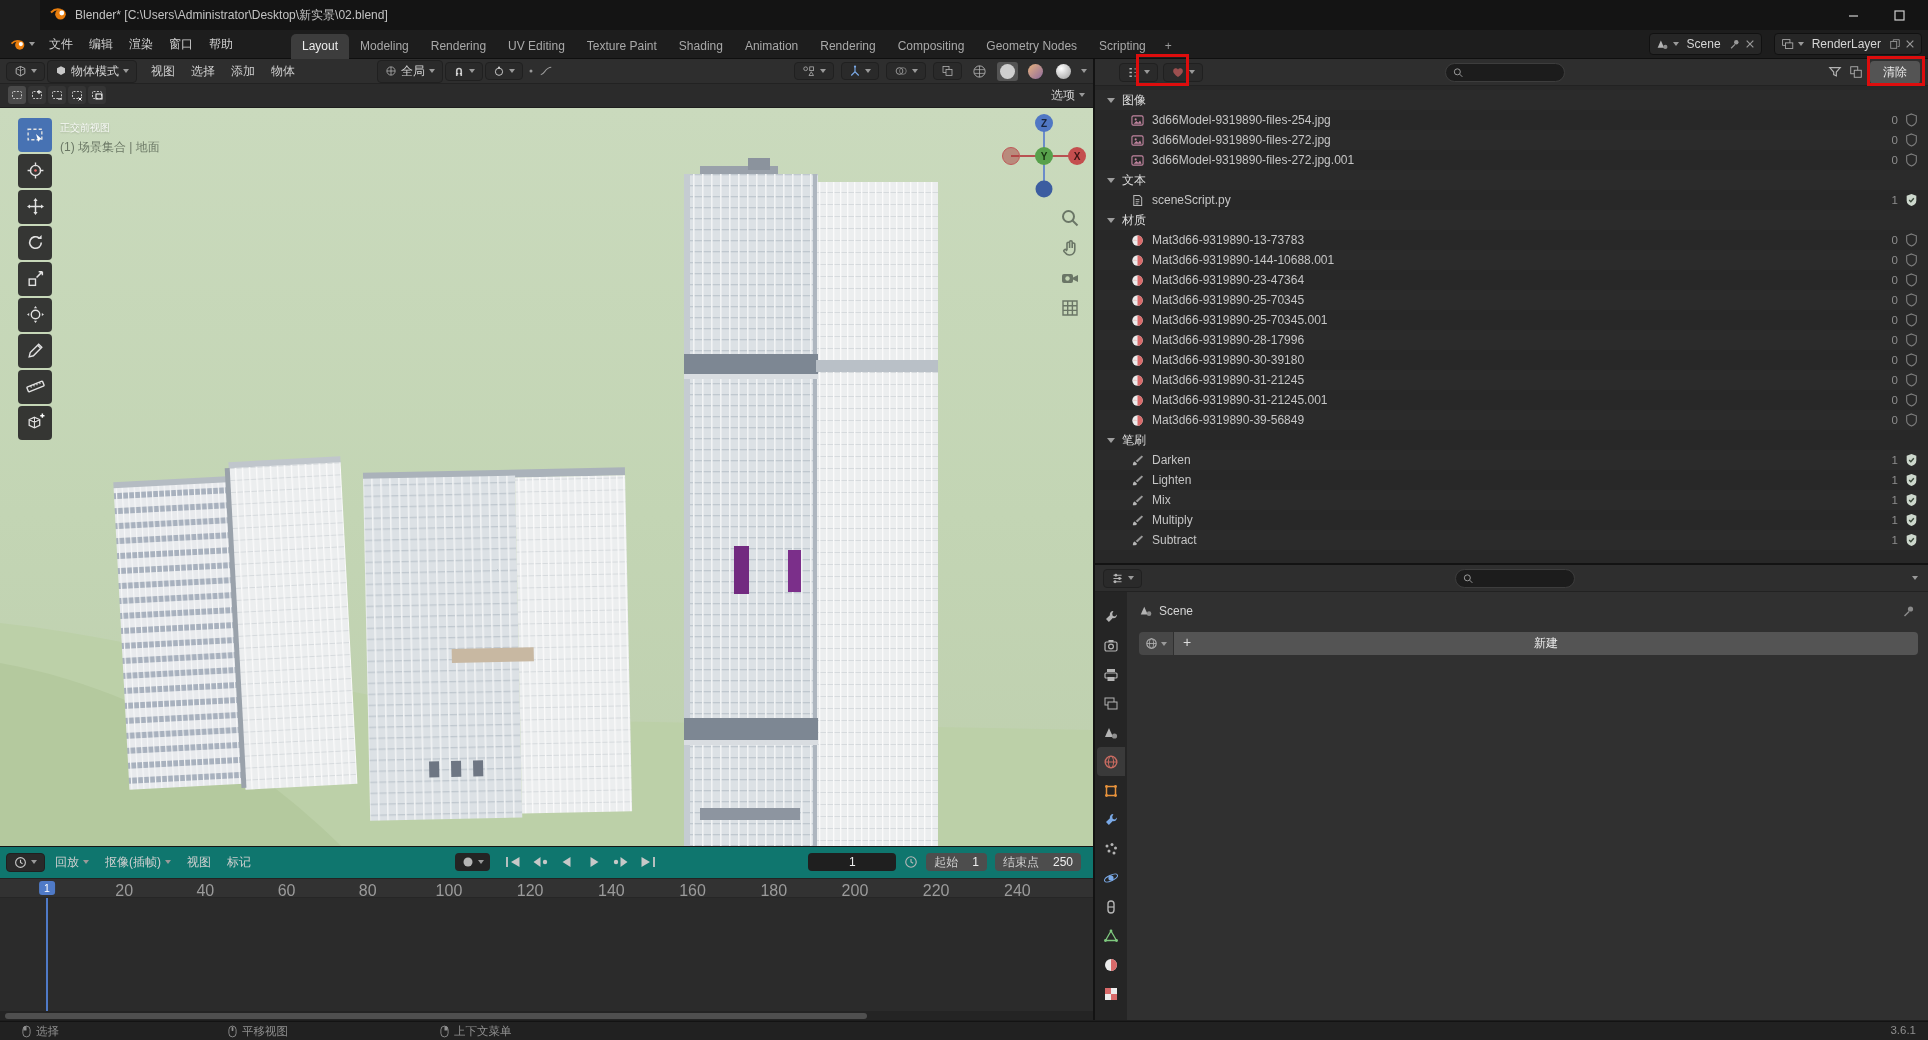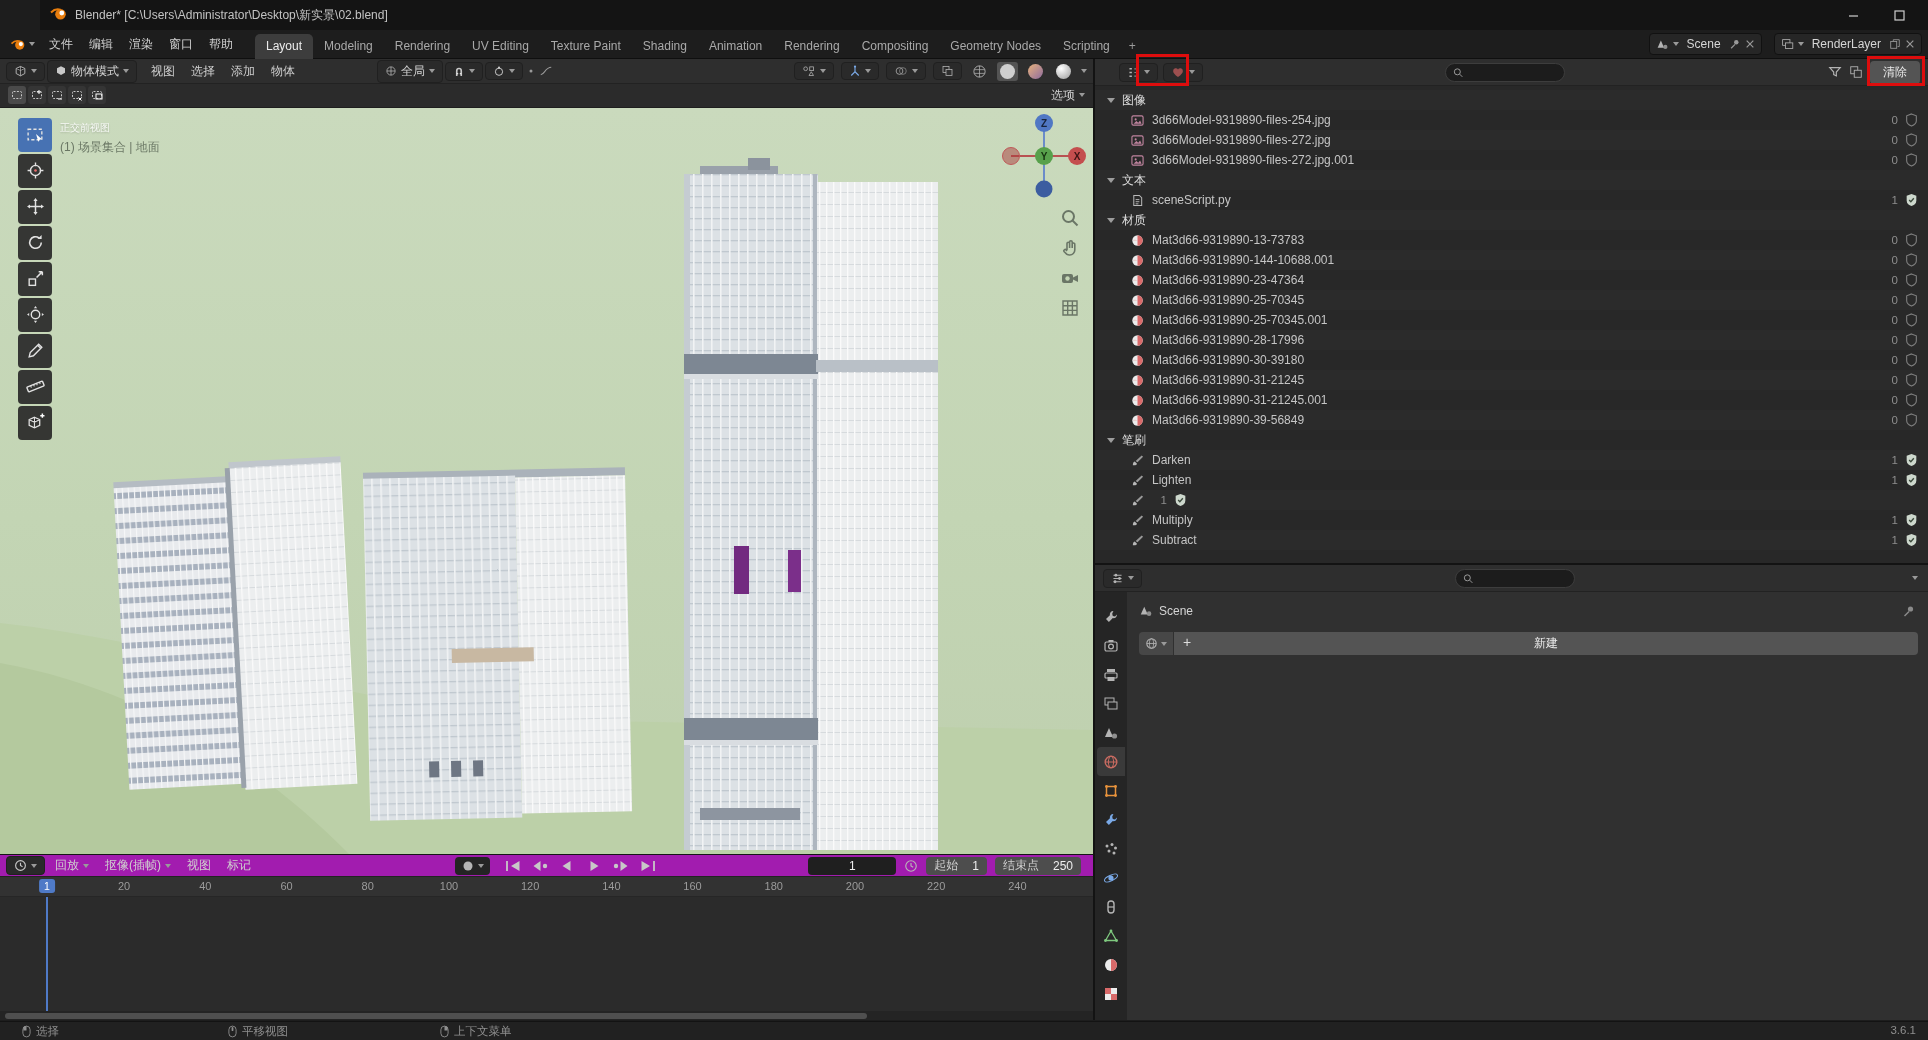--- a/index.html
+++ b/index.html
@@ -17,21 +17,21 @@
   .winbtn { width:46px; height:30px; display:flex; align-items:center; justify-content:center; }
 
   
   .topbar { position:absolute; left:0; top:30px; width:100%; height:29px; background:#1d1d1d;
             border-bottom:1px solid #0f0f0f; display:flex; align-items:center; }
   .tb-app { padding:0 6px 0 10px; display:flex; align-items:center; gap:3px; }
   #tb-menus { display:flex; }
   .tmenu { padding:4px 8px; color:#cfcfcf; border-radius:3px; display:flex; align-items:center; gap:4px; }
   #tb-tabs { display:flex; align-items:flex-end; height:29px; margin-left:14px; }
   .wtab { padding:5px 11px 6px 11px; color:#a9a9a9; font-size:12px; border-radius:5px 5px 0 0; }
-  .wtab.active { background:#3d3d3d; color:#ececec; }
+  .wtab.active { background:#3d3d3d; color:#ececec;margin-left:36px; }
   .wtab.add { color:#9a9a9a; padding:5px 8px 6px 8px; }
   .tb-right { position:absolute; right:6px; top:3px; display:flex; gap:12px; }
   .idpill { display:flex; align-items:center; gap:4px; background:#262626; border:1px solid #111;
             border-radius:4px; height:22px; padding:0 6px; }
   .idpill .val { color:#d6d6d6; padding:0 4px; }
 
   .caret { width:0; height:0; border-left:3.5px solid transparent; border-right:3.5px solid transparent;
            border-top:4.5px solid #9a9a9a; display:inline-block; }
 
   
@@ -60,34 +60,34 @@
   .vp-text1 { position:absolute; left:60px; top:13px; color:#ffffff; opacity:.88; font-size:10px; text-shadow:0 1px 2px rgba(0,0,0,.25); }
   .vp-text2 { position:absolute; left:60px; top:31px; color:#2f3a2e; opacity:.62; font-size:12px; }
   .vtoolbar { position:absolute; left:18px; top:10px; display:flex; flex-direction:column; gap:2px; }
   .tool { width:34px; height:34px; border-radius:4px; background:rgba(40,40,40,.92); display:flex; align-items:center; justify-content:center; }
   .tool.active { background:#4772b3; }
   .gizmo { position:absolute; left:998px; top:2px; }
   .navstack { position:absolute; left:1060px; top:100px; display:flex; flex-direction:column; gap:10px; opacity:.65; }
   .navstack span { display:flex; align-items:center; justify-content:center; }
 
   
-  .tlh { height:23px; background:#a21caf; border-top:1px solid #161616; border-bottom:1px solid #232323;
+  .tlh { height:33px; background:#0f766e; border-top:1px solid #161616; border-bottom:1px solid #232323;
          display:flex; align-items:center; padding:0 6px; gap:2px; position:relative; }
   #tl-menus { display:flex; }
   .transport { position:absolute; left:455px; display:flex; align-items:center; gap:2px; }
   .tbtn { width:25px; height:18px; display:flex; align-items:center; justify-content:center; border-radius:3px; }
   .recpill { display:flex; align-items:center; gap:3px; background:#242424; border-radius:4px; padding:2px 6px; margin-right:8px; }
   .tl-fields { position:absolute; right:12px; display:flex; align-items:center; gap:8px; }
   .framefield { width:88px; height:18px; background:#1f1f1f; border-radius:4px; color:#eee;
                 display:flex; align-items:center; justify-content:center; }
   .rangefield { height:18px; background:#4d4d4d; border-radius:4px; color:#eee; display:flex;
                 align-items:center; padding:0 8px; gap:14px; }
   .rangefield .lbl { color:#cfcfcf; }
   .ruler { position:relative; height:20px; background:#323232; border-bottom:1px solid #262626; }
-  .tick { position:absolute; top:3px; transform:translateX(-50%); color:#9b9b9b; font-size:11px; }
+  .tick { position:absolute; top:3px; transform:translateX(-50%); color:#9b9b9b; font-size:16px; }
   .cfchip { position:absolute; left:47px; top:2px; transform:translateX(-50%); background:#4f7ac7; color:#fff;
             font-size:10.5px; padding:1px 5px; border-radius:3px; z-index:2; }
   .tlbody { position:relative; height:114px; background:#2b2b2b; }
   .cfline { position:absolute; left:46px; top:0; bottom:0; width:2px; background:#4f7ac7; }
   .tlscroll { position:relative; height:9px; background:#242424; }
   .thumb { position:absolute; left:5px; top:1.5px; width:862px; height:6px; border-radius:3px; background:#4f4f4f; }
 
   
   .outliner { height:506px; background:#282828; border-bottom:2px solid #131313; display:flex; flex-direction:column; }
   .olh { height:27px; background:#2e2e2e; border-bottom:1px solid #222; display:flex; align-items:center; padding:0 24px; gap:5px; position:relative; }
@@ -933,20 +933,21 @@
                 </svg>
               </span>
        </div>
             <div class="olrow item">
          <span class="oicon">
                 <svg width="13" height="13" viewBox="0 0 14 14">
                   <path d="M2 12c2 .5 4 0 4.5-1.5L4 8C2.5 8.5 2 10 2 12z" fill="#b8b8b8"></path>
                   <path d="M5 7.5L11.5 1.5 13 3 7 9z" fill="#9a9a9a"></path>
                 </svg>
               </span>
+         <span class="oname">Mix</span>
          <span class="ocount">1</span>
          <span class="oshield">
                 <svg width="13" height="14" viewBox="0 0 14 15">
                   <path d="M7 1l5.2 2v5.2c0 3.1-2.6 4.7-5.2 5.8-2.6-1.1-5.2-2.7-5.2-5.8V3z" fill="#cdd8cd"></path>
                   <path d="M4.5 7.5l1.8 1.8 3.2-3.6" fill="none" stroke="#3c4a3c" stroke-width="1.5"></path>
                 </svg>
               </span>
        </div>
             <div class="olrow item">
          <span class="oicon">

